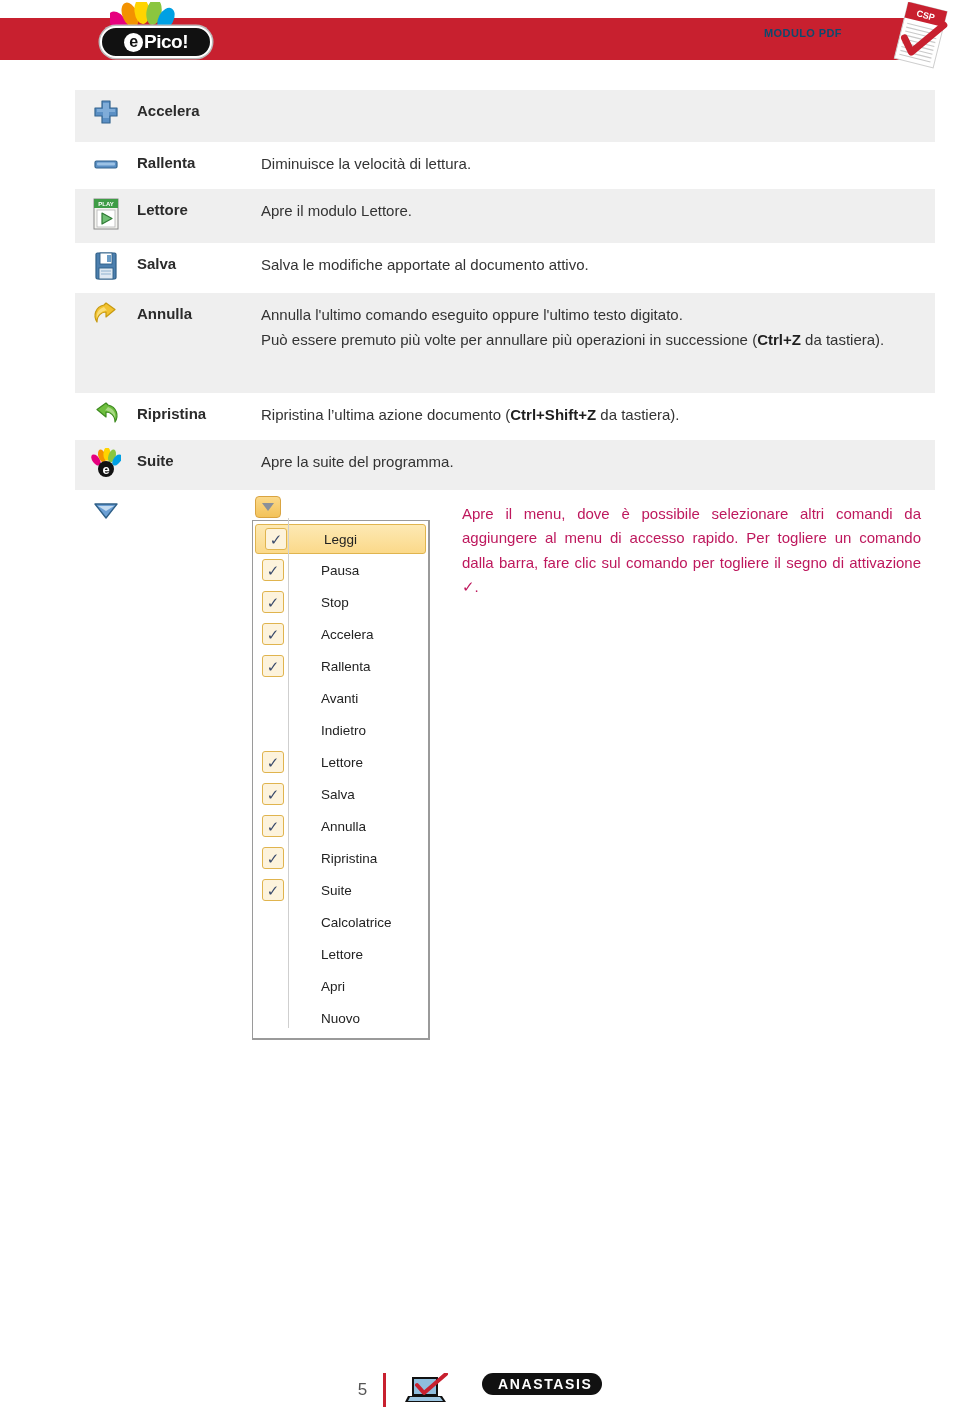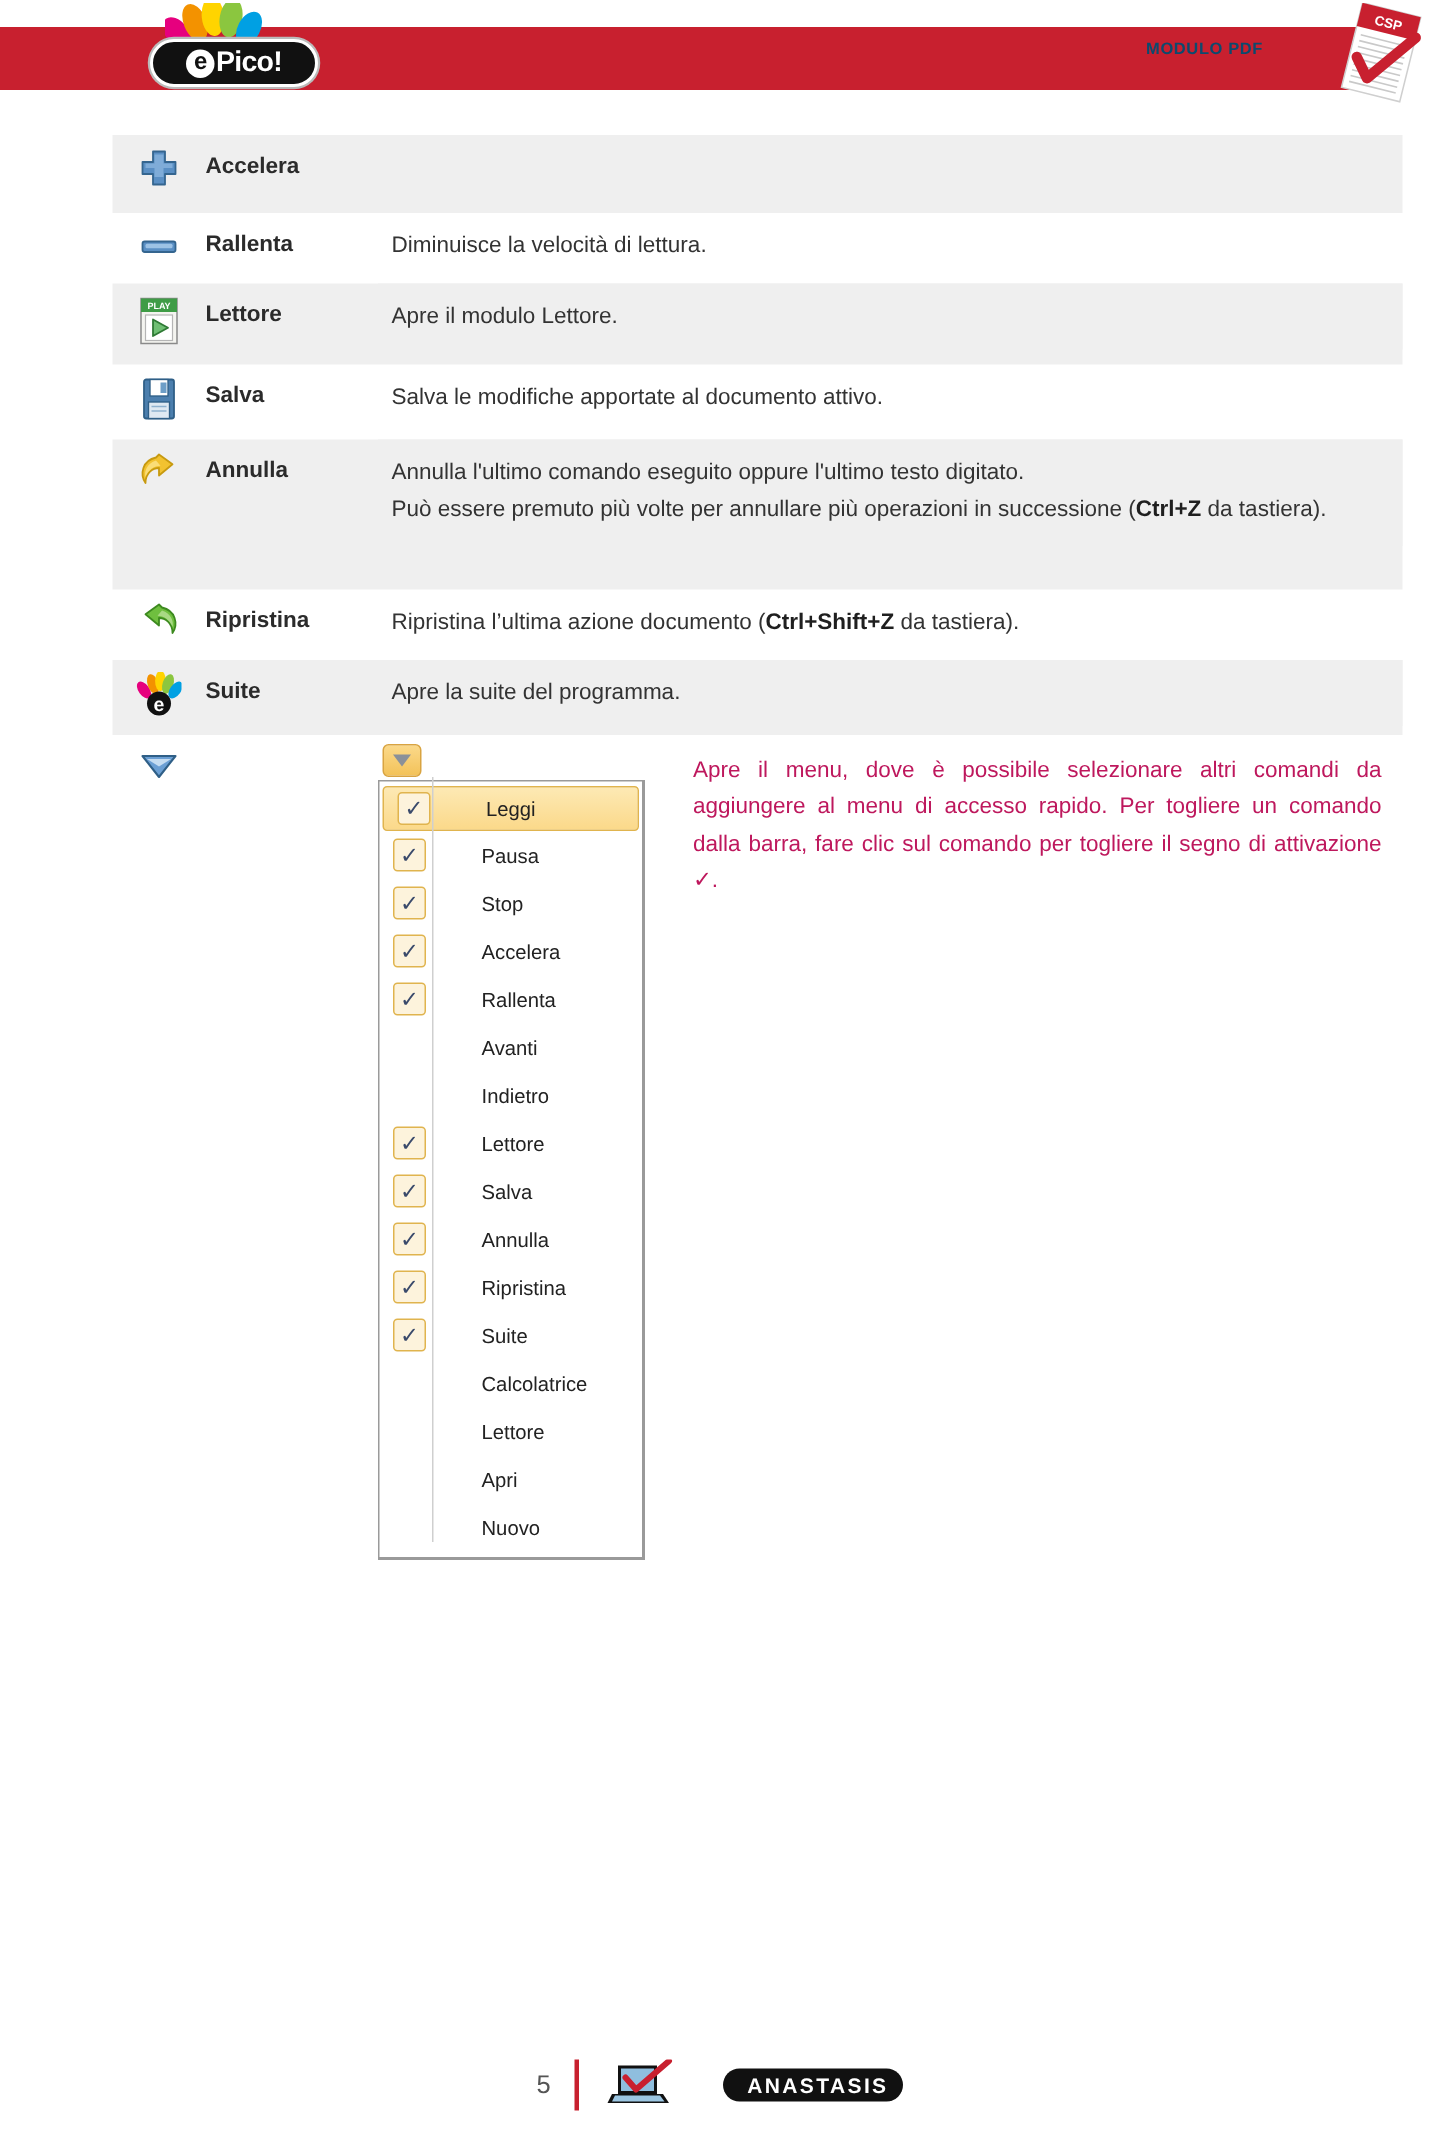--- a/index.html
+++ b/index.html
@@ -138,21 +138,21 @@
     width: 1px; height: 510px; background: #cfcfcf;
   }
 
   
   .footer {
     position: absolute; left: 0; bottom: 20px; width: 960px;
     display: flex; align-items: center; justify-content: center;
   }
   .page-num { font-size: 17px; color: #555; margin-right: 16px; }
   .foot-rule { width: 3px; height: 34px; background: #C8202F; margin-right: 18px; }
-  .anastasis { display: flex; align-items: center; gap: 44px; }
+  .anastasis { display: flex; align-items: flex-start; gap: 44px; }
   .ana-word {
     background: #111; color: #fff;
     font-weight: bold; font-size: 14px; letter-spacing: 1.6px;
     padding: 3px 10px 3px 16px;
     border-radius: 11px; margin-left: -12px;
   }
 </style>
 </head>
 <body>
 

